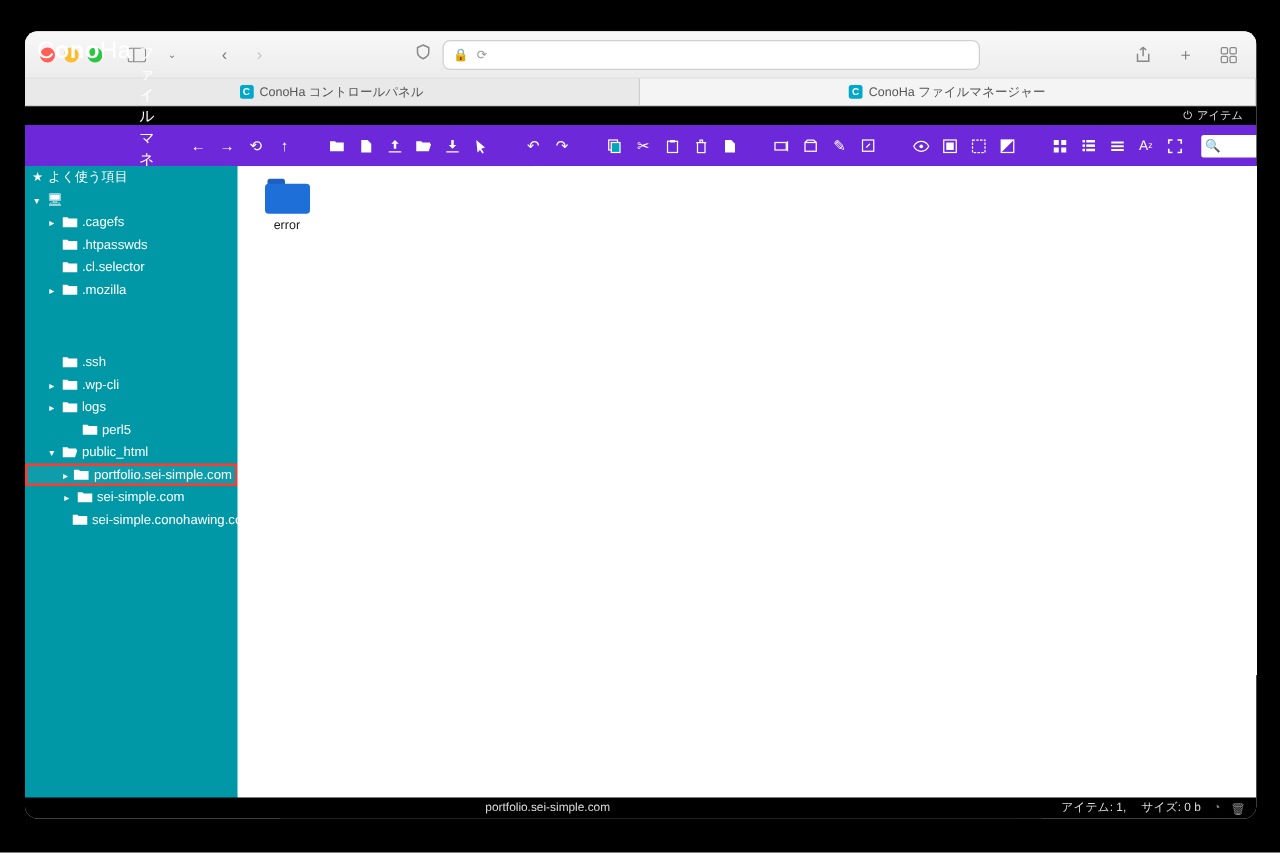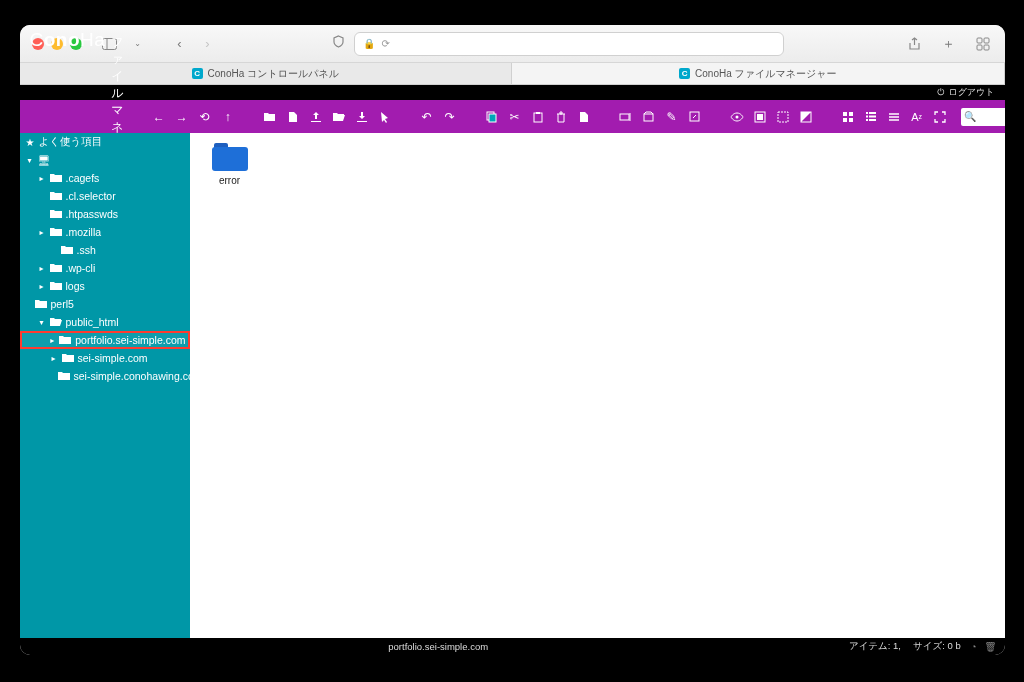--- a/index.html
+++ b/index.html
@@ -18,21 +18,21 @@
   .address .url { flex:1; overflow:hidden; white-space:nowrap; text-overflow:ellipsis; }
   .tb-right { display:flex; gap:14px; margin-left:10px; }
   
   .browser-tabs { height:22px; background:#e9e9e9; display:flex; border-bottom:1px solid #d0d0d0; }
   .btab { flex:1; display:flex; align-items:center; justify-content:center; gap:5px; font-size:10px; color:#555; border-right:1px solid #d0d0d0; }
   .btab.active { background:#f4f4f4; }
   .btab .ico { width:11px; height:11px; background:#00a8cc; border-radius:2px; display:flex; align-items:center; justify-content:center; color:#fff; font-size:8px; font-weight:bold;}
   
   .topstrip { height:15px; background:#000; display:flex; justify-content:flex-end; align-items:center; color:#ddd; font-size:9px; padding:0 10px; gap:4px;}
   
-  .teal-header { height:33px; background:#a21caf; display:flex; align-items:center; padding:0 10px; color:#fff; gap:10px; }
+  .teal-header { height:33px; background:#6d28d9; display:flex; align-items:center; padding:0 10px; color:#fff; gap:10px; }
   .logo { display:flex; align-items:baseline; gap:6px; }
   .logo-main { font-size:19px; font-weight:300; letter-spacing:0.5px;}
   .logo-main b { font-weight:600; }
   .logo-sub { font-size:12px; font-weight:300; }
   .toolbar { flex:1; display:flex; align-items:center; gap:9px; margin-left:18px; }
   .ticon { width:14px; height:14px; display:flex; align-items:center; justify-content:center; font-size:12px; color:#fff; cursor:pointer; }
   .tgap { width:10px; }
   .search-box { width:50px; height:18px; background:#fff; border-radius:2px; display:flex; align-items:center; padding:0 4px; gap:2px; margin-left:4px;}
   .search-box .mag { color:#00a5b8; font-size:10px;}
   .search-box input { border:none; width:24px; font-size:10px; outline:none;}
@@ -114,21 +114,21 @@
       <span>ConoHa コントロールパネル</span>
     </div>
     <div class="btab active">
       <span class="ico">C</span>
       <span>ConoHa ファイルマネージャー</span>
     </div>
   </div>
 
   <div class="topstrip">
     <span>⏻</span>
-    <span>ログアウト</span>
+    <span>アイテム</span>
   </div>
 
   <div class="teal-header">
     <div class="logo">
       <span class="logo-main">C<b>ono</b>Ha</span>
       <span class="logo-sub">ファイルマネージャー</span>
     </div>
     <div class="toolbar">
       <span class="ticon">←</span>
       <span class="ticon">→</span>
@@ -296,68 +296,68 @@
             </span>
             <span>.cagefs</span>
           </div>
           <div class="tree-row" style="padding-left: 18px;">
             <span class="caret hidden">▸</span>
             <span class="ficon">
               <svg width="12" height="10" viewBox="0 0 12 10">
                 <path d="M0 1h4l1 1h7v7H0z" fill="#fff"></path>
               </svg>
             </span>
+            <span>.htpasswds</span>
+          </div>
+          <div class="tree-row" style="padding-left: 18px;">
+            <span class="caret hidden">▸</span>
+            <span class="ficon">
+              <svg width="12" height="10" viewBox="0 0 12 10">
+                <path d="M0 1h4l1 1h7v7H0z" fill="#fff"></path>
+              </svg>
+            </span>
             <span>.cl.selector</span>
           </div>
           <div class="tree-row" style="padding-left: 18px;">
+            <span class="caret">▸</span>
+            <span class="ficon">
+              <svg width="12" height="10" viewBox="0 0 12 10">
+                <path d="M0 1h4l1 1h7v7H0z" fill="#fff"></path>
+              </svg>
+            </span>
+            <span>.mozilla</span>
+          </div>
+          <div class="tree-row" style="padding-left: 18px; margin-top: 40px;">
             <span class="caret hidden">▸</span>
             <span class="ficon">
               <svg width="12" height="10" viewBox="0 0 12 10">
                 <path d="M0 1h4l1 1h7v7H0z" fill="#fff"></path>
               </svg>
             </span>
-            <span>.htpasswds</span>
-          </div>
-          <div class="tree-row" style="padding-left: 18px;">
-            <span class="caret">▸</span>
-            <span class="ficon">
-              <svg width="12" height="10" viewBox="0 0 12 10">
-                <path d="M0 1h4l1 1h7v7H0z" fill="#fff"></path>
-              </svg>
-            </span>
-            <span>.mozilla</span>
-          </div>
-          <div class="tree-row" style="padding-left: 29px;">
-            <span class="caret hidden">▸</span>
-            <span class="ficon">
-              <svg width="12" height="10" viewBox="0 0 12 10">
-                <path d="M0 1h4l1 1h7v7H0z" fill="#fff"></path>
-              </svg>
-            </span>
             <span>.ssh</span>
           </div>
           <div class="tree-row" style="padding-left: 18px;">
             <span class="caret">▸</span>
             <span class="ficon">
               <svg width="12" height="10" viewBox="0 0 12 10">
                 <path d="M0 1h4l1 1h7v7H0z" fill="#fff"></path>
               </svg>
             </span>
             <span>.wp-cli</span>
           </div>
           <div class="tree-row" style="padding-left: 18px;">
             <span class="caret">▸</span>
             <span class="ficon">
               <svg width="12" height="10" viewBox="0 0 12 10">
                 <path d="M0 1h4l1 1h7v7H0z" fill="#fff"></path>
               </svg>
             </span>
             <span>logs</span>
           </div>
-          <div class="tree-row" style="padding-left: 3px;">
+          <div class="tree-row" style="padding-left: 34px;">
             <span class="caret hidden">▸</span>
             <span class="ficon">
               <svg width="12" height="10" viewBox="0 0 12 10">
                 <path d="M0 1h4l1 1h7v7H0z" fill="#fff"></path>
               </svg>
             </span>
             <span>perl5</span>
           </div>
           <div class="tree-row" style="padding-left: 18px;">
             <span class="caret">▾</span>

